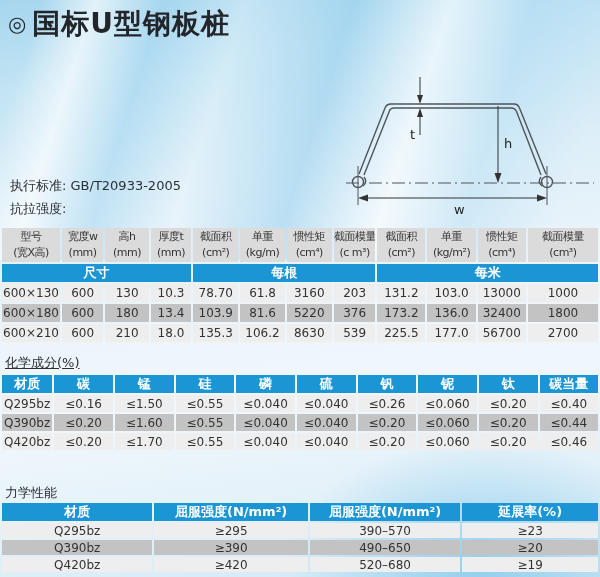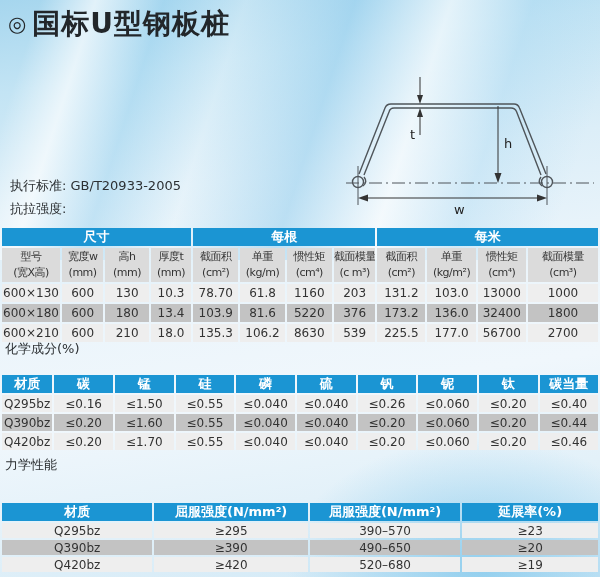--- a/index.html
+++ b/index.html
@@ -29,22 +29,22 @@
   .banner { position:absolute; top:5px; left:8px; display:flex; align-items:center; gap:6px; z-index:3; }
   .bullet { font-size:21px; line-height:1; color:#24282b; }
   .title  { font-size:28px; font-weight:bold; color:#22262a; letter-spacing:1px; }
 
   .info { position:absolute; top:174px; left:10px; z-index:3; font-size:13px; color:#2c3033; line-height:1.8; }
 
   .diagram { position:absolute; left:298px; top:56px; z-index:2; }
   .diagram text { font-size:13px; fill:#222; }
 
   .section-label { position:absolute; left:5px; z-index:3; font-size:13px; color:#2c3033; }
-  #chem-title { top:340px; }
-  #mech-title { top:456px;font-family:Liberation Mono, monospace; }
+  #chem-title { top:354px;text-decoration:underline; }
+  #mech-title { top:484px;font-family:Liberation Mono, monospace; }
 
   table {
     position:absolute; left:0; width:600px; z-index:3;
     border-collapse:separate; border-spacing:2px; table-layout:fixed;
     text-align:center;
   }
   #size-table { top:226px; }
   #chem-table { top:373px; }
   #mech-table { top:501px; }
 
@@ -126,84 +126,84 @@
         <col style="width: 7.7%;">
         <col style="width: 7.9%;">
         <col style="width: 7.2%;">
         <col style="width: 8.4%;">
         <col style="width: 8.4%;">
         <col style="width: 8.4%;">
         <col style="width: 12.2%;">
       </colgroup>
       <thead>
         <tr>
+          <th class="sub">
+            <div>型号</div>
+            <div>(宽X高)</div>
+          </th>
+          <th class="sub">
+            <div>宽度w</div>
+            <div>(mm)</div>
+          </th>
+          <th class="sub">
+            <div>高h</div>
+            <div>(mm)</div>
+          </th>
+          <th class="sub">
+            <div>厚度t</div>
+            <div>(mm)</div>
+          </th>
+          <th class="sub">
+            <div>截面积</div>
+            <div>(cm²)</div>
+          </th>
+          <th class="sub">
+            <div>单重</div>
+            <div>(kg/m)</div>
+          </th>
+          <th class="sub">
+            <div>惯性矩</div>
+            <div>(cm⁴)</div>
+          </th>
+          <th class="sub">
+            <div>截面模量</div>
+            <div>(c m³)</div>
+          </th>
+          <th class="sub">
+            <div>截面积</div>
+            <div>(cm²)</div>
+          </th>
+          <th class="sub">
+            <div>单重</div>
+            <div>(kg/m²)</div>
+          </th>
+          <th class="sub">
+            <div>惯性矩</div>
+            <div>(cm⁴)</div>
+          </th>
+          <th class="sub">
+            <div>截面模量</div>
+            <div>(cm³)</div>
+          </th>
+        </tr>
+        <tr>
           <th colspan="4" class="group">尺寸</th>
           <th colspan="4" class="group">每根</th>
           <th colspan="4" class="group">每米</th>
-        </tr>
-        <tr>
-          <th class="sub">
-            <div>型号</div>
-            <div>(宽X高)</div>
-          </th>
-          <th class="sub">
-            <div>宽度w</div>
-            <div>(mm)</div>
-          </th>
-          <th class="sub">
-            <div>高h</div>
-            <div>(mm)</div>
-          </th>
-          <th class="sub">
-            <div>厚度t</div>
-            <div>(mm)</div>
-          </th>
-          <th class="sub">
-            <div>截面积</div>
-            <div>(cm²)</div>
-          </th>
-          <th class="sub">
-            <div>单重</div>
-            <div>(kg/m)</div>
-          </th>
-          <th class="sub">
-            <div>惯性矩</div>
-            <div>(cm⁴)</div>
-          </th>
-          <th class="sub">
-            <div>截面模量</div>
-            <div>(c m³)</div>
-          </th>
-          <th class="sub">
-            <div>截面积</div>
-            <div>(cm²)</div>
-          </th>
-          <th class="sub">
-            <div>单重</div>
-            <div>(kg/m²)</div>
-          </th>
-          <th class="sub">
-            <div>惯性矩</div>
-            <div>(cm⁴)</div>
-          </th>
-          <th class="sub">
-            <div>截面模量</div>
-            <div>(cm³)</div>
-          </th>
         </tr>
       </thead>
       <tbody>
         <tr>
           <td>600×130</td>
           <td>600</td>
           <td>130</td>
           <td>10.3</td>
           <td>78.70</td>
           <td>61.8</td>
-          <td>1160</td>
+          <td>3160</td>
           <td>203</td>
           <td>131.2</td>
           <td>103.0</td>
           <td>13000</td>
           <td>1000</td>
         </tr>
         <tr>
           <td>600×180</td>
           <td>600</td>
           <td>180</td>

